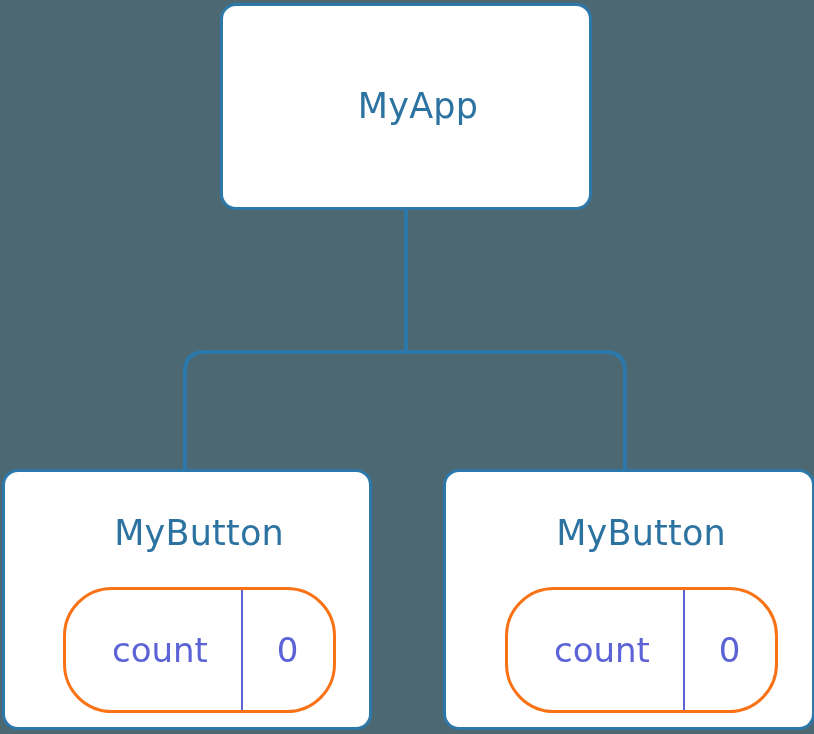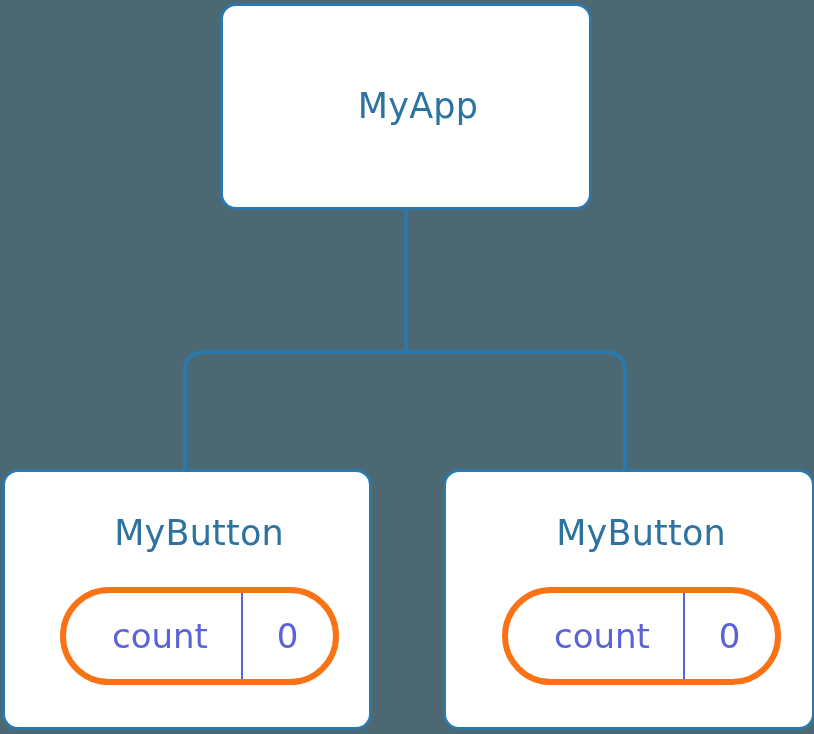--- a/index.html
+++ b/index.html
@@ -71,24 +71,24 @@
     font-size: 35px;
     line-height: 1;
     letter-spacing: 0.2px;
     white-space: nowrap;
   }
 
   
   .state-pill {
     margin-top: 36px;
     box-sizing: border-box;
-    height: 98px;
+    height: 126px;
     display: flex;
     align-items: stretch;
-    border: 6px solid #f97316;
+    border: 3px solid #f97316;
     border-radius: 49px;
     background: #ffffff;
     overflow: hidden;
   }
 
   .pill-key,
   .pill-value {
     display: flex;
     align-items: center;
     justify-content: center;

